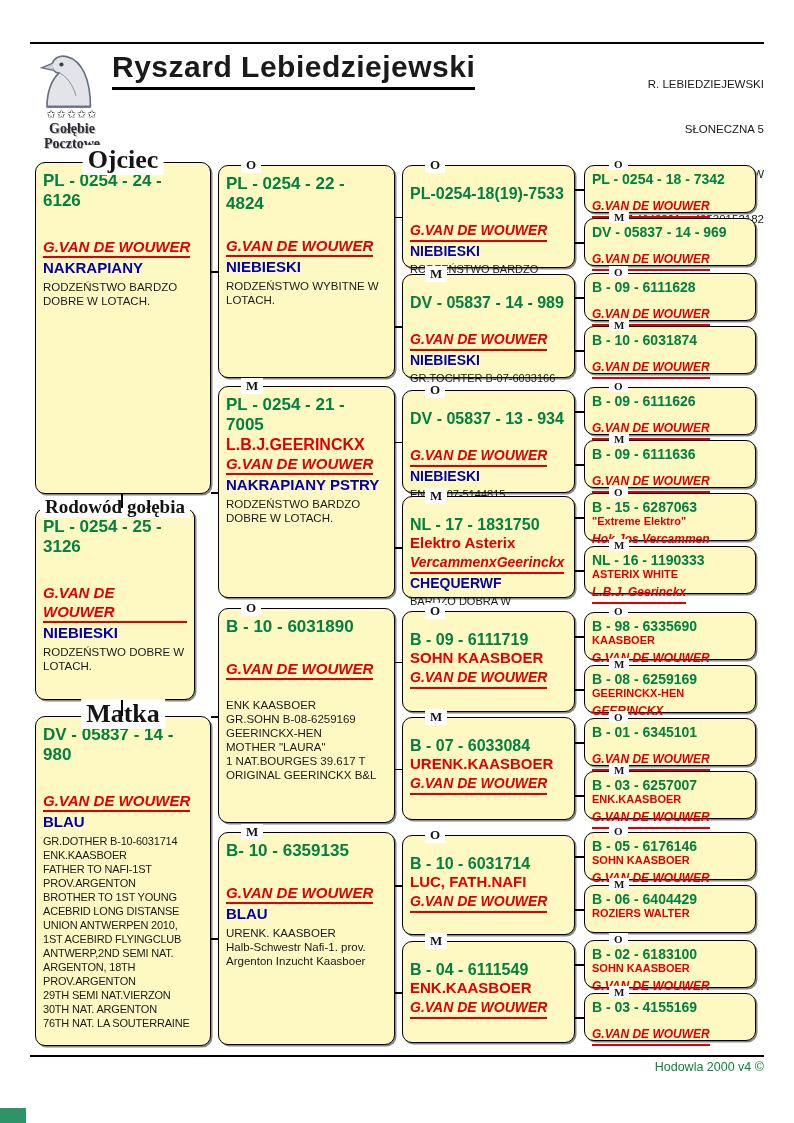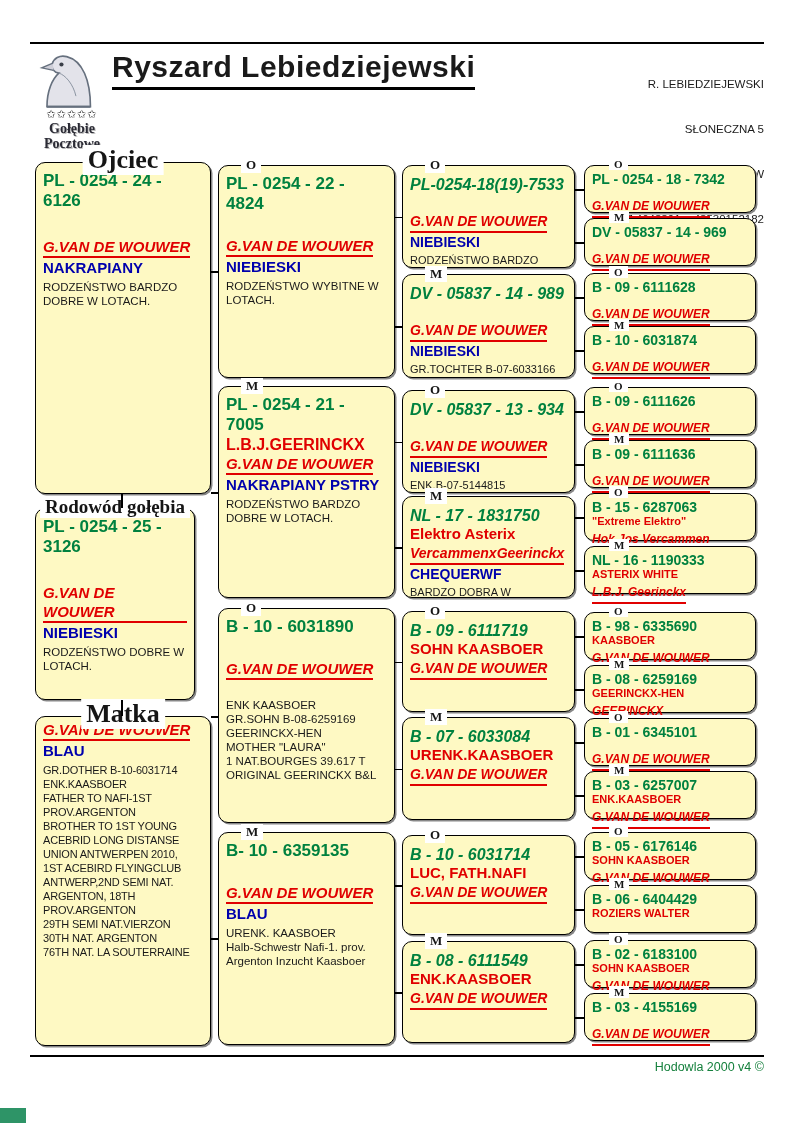--- a/index.html
+++ b/index.html
@@ -20,21 +20,21 @@
        box-shadow:1.5px 1.5px 0 #878787;padding:3px 7px;box-sizing:border-box;}
   .box-label{position:absolute;top:-9px;left:22px;background:#fff;padding:0 5px;
              font-family:"Liberation Serif",serif;font-weight:bold;font-size:13px;color:#151515;}
   .g4 .box-label{font-size:11px;top:-8px;left:24px;}
   .main-label{left:50%;transform:translateX(-50%);white-space:nowrap;}
   .g1 .main-label{font-size:26px;top:-18px;}
   .g1.subject .main-label{font-size:19px;top:-13px;}
   .ring{font-weight:bold;color:#00813f;}
   .g1 .ring,.g2 .ring{font-size:17px;line-height:20px;margin-top:5px;margin-bottom:26px;}
   .g2 .ring{margin-bottom:22px;}
-  .g3 .ring{font-size:16px;line-height:19px;margin-top:6px;margin-bottom:17px;font-style:italic;}
+  .g3 .ring{font-size:16px;line-height:19px;margin-top:15px;margin-bottom:17px;}
   .g4 .ring{font-size:14px;line-height:16px;margin-top:2px;margin-bottom:8px;}
   .has-redbold .ring{margin-bottom:0 !important;}
   .redbold{font-weight:bold;color:#e00000;}
   .g2 .redbold{font-size:16px;line-height:19px;}
   .g3 .redbold{font-size:15px;line-height:18px;}
   .g4 .redbold{font-size:11px;line-height:13px;}
   .breeder-line{line-height:19px;}
   .breeder{font-weight:bold;font-style:italic;color:#e00000;display:inline-block;
            border-bottom:2px solid #e00000;padding-bottom:0px;}
   .g1 .breeder,.g2 .breeder{font-size:15px;}
@@ -94,20 +94,21 @@
       <div class="ring">PL - 0254 - 25 - 3126</div>
       <div class="breeder-line"><span class="breeder">G.VAN DE WOUWER</span></div>
       <div class="colorname">NIEBIESKI</div>
       <div class="info">
         <div>RODZEŃSTWO DOBRE W</div>
         <div>LOTACH.</div>
       </div>
     </div>
     <div class="box g1 mother" style="left: 35px; top: 716px; width: 176px; height: 330px;">
       <span class="box-label main-label">Matka</span>
+      <div class="ring">DV - 05837 - 14 - 980</div>
       <div class="breeder-line"><span class="breeder">G.VAN DE WOUWER</span></div>
       <div class="colorname">BLAU</div>
       <div class="info">
         <div>GR.DOTHER B-10-6031714</div>
         <div>ENK.KAASBOER</div>
         <div>FATHER TO NAFI-1ST</div>
         <div>PROV.ARGENTON</div>
         <div>BROTHER TO 1ST YOUNG</div>
         <div>ACEBRID LONG DISTANSE</div>
         <div>UNION ANTWERPEN 2010,</div>
@@ -215,21 +216,21 @@
       <div class="breeder-line"><span class="breeder">G.VAN DE WOUWER</span></div>
     </div>
     <div class="box g3 has-redbold" style="left: 402px; top: 835px; width: 173px; height: 100px;">
       <span class="box-label">O</span>
       <div class="ring">B - 10 - 6031714</div>
       <div class="redbold">LUC, FATH.NAFI</div>
       <div class="breeder-line"><span class="breeder">G.VAN DE WOUWER</span></div>
     </div>
     <div class="box g3 has-redbold" style="left: 402px; top: 941px; width: 173px; height: 102px;">
       <span class="box-label">M</span>
-      <div class="ring">B - 08 - 6111549</div>
+      <div class="ring">B - 04 - 6111549</div>
       <div class="redbold">ENK.KAASBOER</div>
       <div class="breeder-line"><span class="breeder">G.VAN DE WOUWER</span></div>
     </div>
     <div class="box g4" style="left: 584px; top: 165px; width: 172px; height: 48px;">
       <span class="box-label">O</span>
       <div class="ring">PL - 0254 - 18 - 7342</div>
       <div class="breeder-line"><span class="breeder">G.VAN DE WOUWER</span></div>
     </div>
     <div class="box g4" style="left: 584px; top: 218px; width: 172px; height: 48px;">
       <span class="box-label">M</span>

